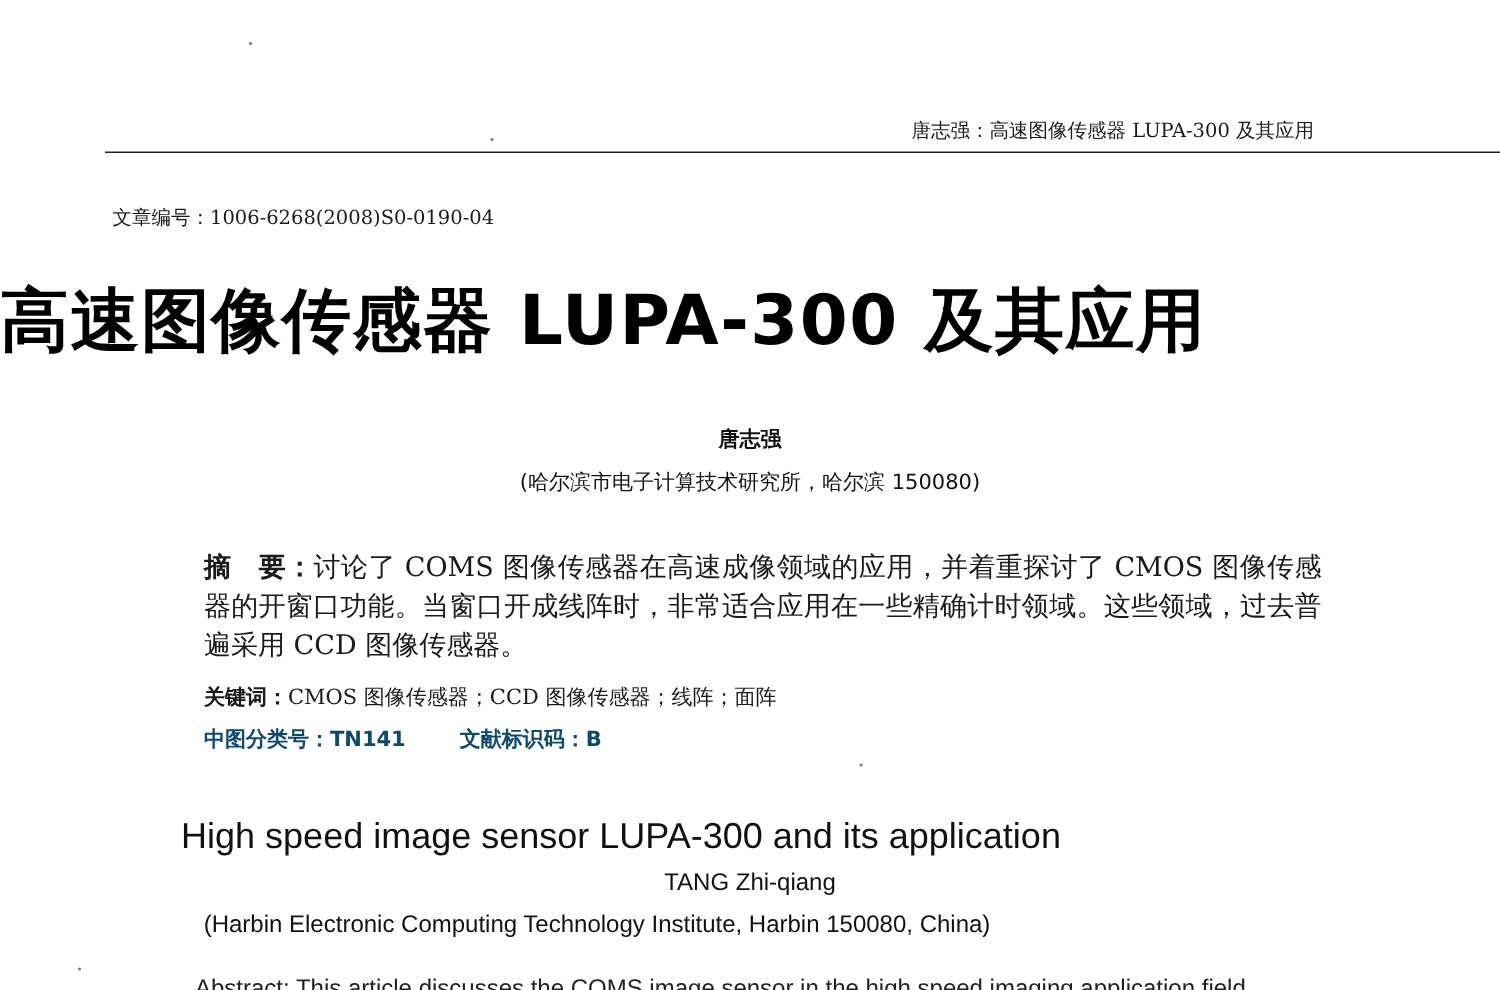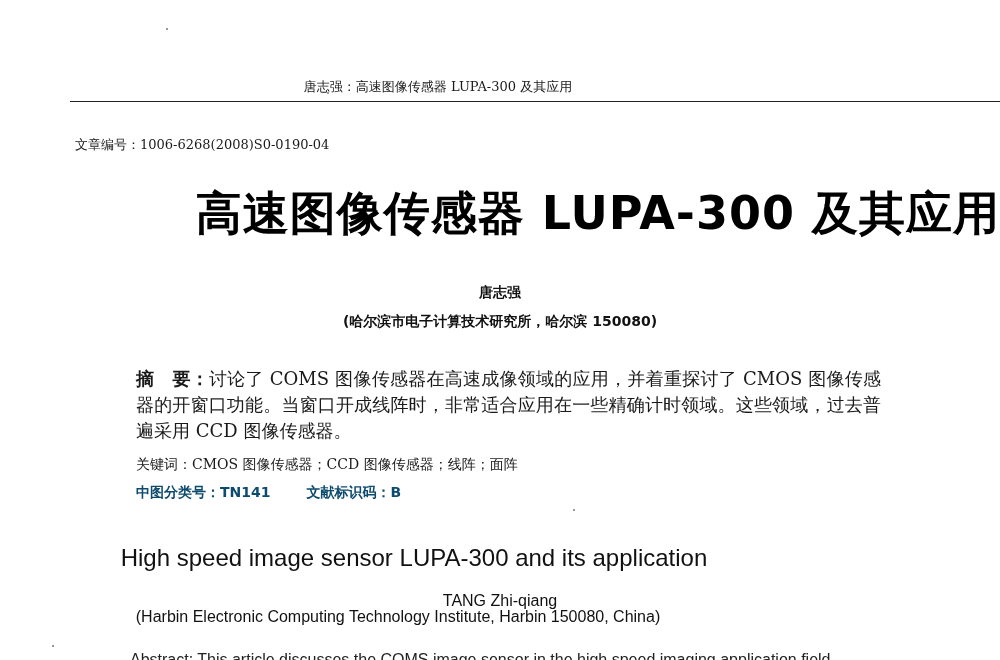--- a/index.html
+++ b/index.html
@@ -12,21 +12,21 @@
       height: 660px;
       position: relative;
       overflow: hidden;
       color: #111111;
       font-family: "DejaVu Serif", serif;
     }
     .abs { position: absolute; }
 
     .running-header {
       left: 0; width: 876px; top: 78px;
-      text-align: center;
+      text-align: right;
       font-family: "DejaVu Serif", serif;
       font-size: 13px;
       color: #1a1a1a;
       letter-spacing: 0px;
     }
     .header-rule {
       left: 70px; width: 930px; top: 101px;
       height: 0;
       border-top: 1.5px solid #222222;
     }
@@ -38,42 +38,42 @@
     .article-number {
       left: 75px; top: 136px;
       font-family: "DejaVu Serif", serif;
       font-size: 13px;
       color: #1a1a1a;
       text-align: center;
     }
 
     .cn-title {
       left: 0; width: 1000px; top: 190px;
-      text-align: right;
+      text-align: left;
       font-family: "DejaVu Sans", sans-serif;
       font-weight: bold;
       font-size: 46px;
       letter-spacing: 1px;
       color: #000000;
       line-height: 1;
     }
 
     .cn-author {
       left: 0; width: 1000px; top: 284px;
       text-align: center;
       font-family: "DejaVu Sans", sans-serif;
       font-weight: bold;
       font-size: 14px;
       color: #111;
     }
     .cn-affiliation {
       left: 0; width: 1000px; top: 313px;
       text-align: center;
       font-family: "DejaVu Sans", sans-serif;
-      font-weight: bold;
+      font-weight: normal;
       font-size: 14px;
       color: #111;
     }
 
     .abstract {
       left: 136px; width: 745px; top: 366px;
       font-family: "DejaVu Serif", serif;
       font-size: 18px;
       line-height: 26px;
       color: #1a1a1a;
@@ -84,21 +84,21 @@
       font-weight: bold;
     }
 
     .keywords {
       left: 136px; top: 456px;
       font-size: 14px;
       color: #1a1a1a;
     }
     .keywords .label {
       font-family: "DejaVu Sans", sans-serif;
-      font-weight: normal;
+      font-weight: bold;
     }
     .keywords .value {
       font-family: "DejaVu Serif", serif;
       margin-top: 12px;
     }
 
     .classification {
       left: 136px; top: 484px;
       font-family: "DejaVu Sans", sans-serif;
       font-weight: bold;
@@ -109,21 +109,21 @@
     .classification .gap { display: inline-block; width: 36px; }
 
     .en-title {
       left: 0; width: 828px; top: 544px;
       text-align: center;
       font-family: "Liberation Sans", sans-serif;
       font-size: 24px;
       color: #111;
     }
     .en-author {
-      left: 0; width: 1000px; top: 592px;
+      left: 0; width: 1000px; top: 580px;
       text-align: center;
       font-family: "Liberation Sans", sans-serif;
       font-size: 16px;
       color: #111;
     }
     .en-affiliation {
       left: 0; width: 796px; top: 608px;
       text-align: center;
       font-family: "Liberation Sans", sans-serif;
       font-size: 16px;

